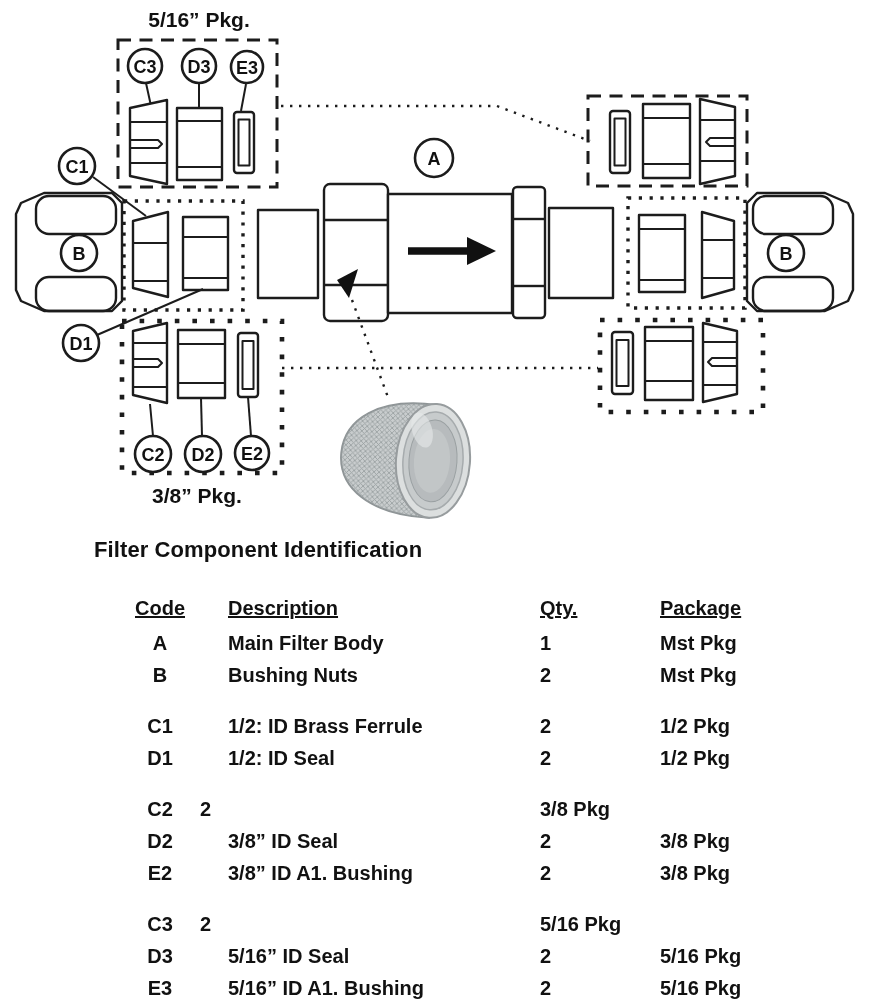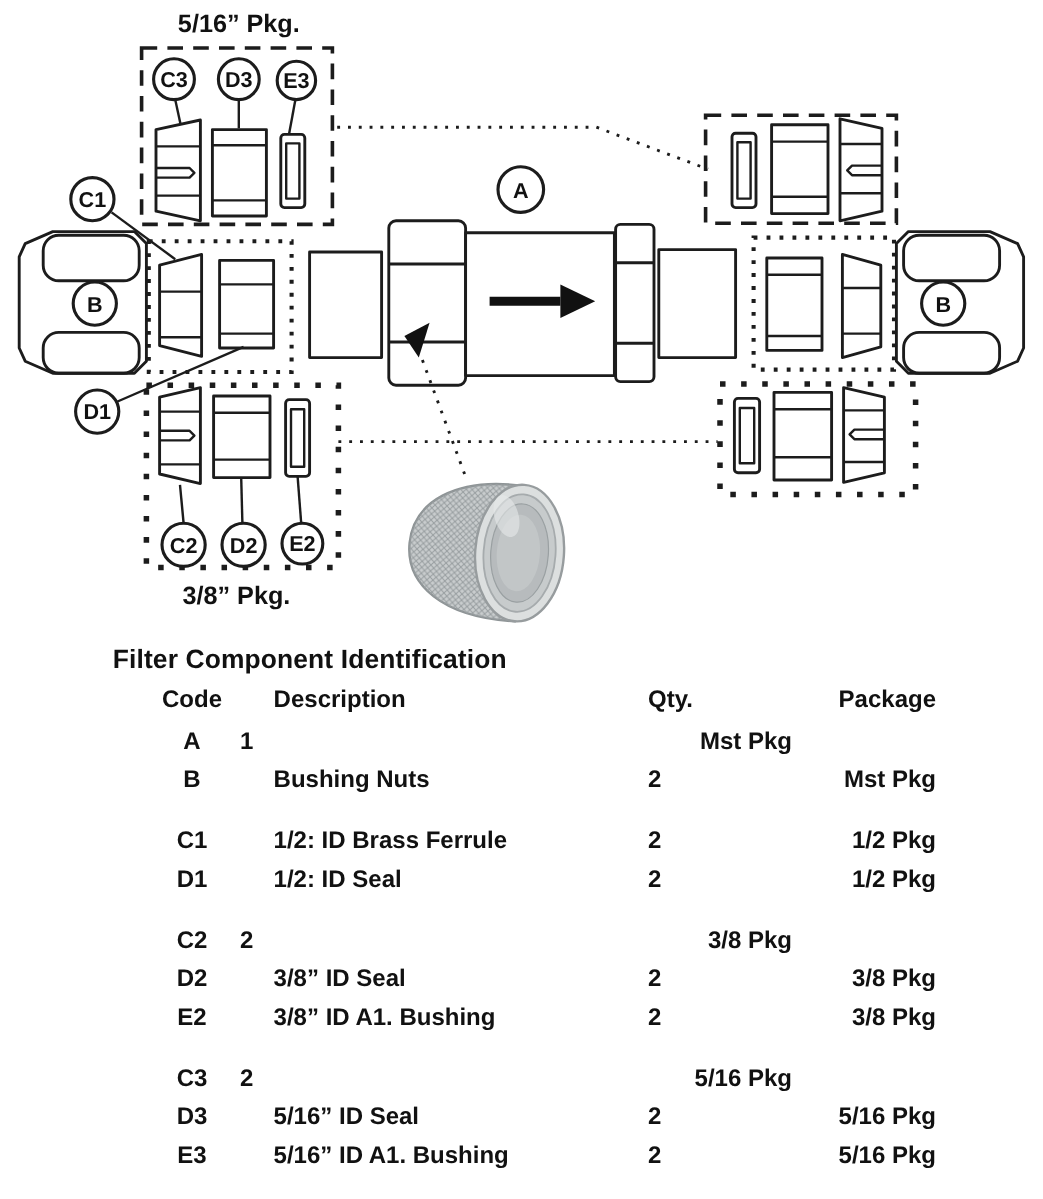--- a/index.html
+++ b/index.html
@@ -24,27 +24,27 @@
   .pkg-text { font:700 21px "Liberation Sans", sans-serif; fill:#111; text-anchor:middle; }
 
   
   .parts-table { position:absolute; left:0; top:533px; width:869px; }
   .table-title { margin:4px 0 0 94px; font-size:22px; font-weight:700; line-height:26px; letter-spacing:0.1px; }
   .trow {
     display:grid; grid-template-columns:80px 340px 120px 120px;
     margin-left:120px; height:32px; line-height:32px;
     font-size:20px; font-weight:700;
   }
-  .thead { height:26px; line-height:26px; margin-top:7px; }
+  .thead { height:26px; line-height:26px; margin-top:32px;text-decoration:underline; }
   .first-row { margin-top:6px; }
   .gap { margin-top:19px; }
   .col-code { text-align:center; }
   .col-desc { padding-left:28px; }
   .col-qty  { text-align:left; }
-  .col-pkg  { text-align:right; }
+  .col-pkg  { text-align:left; }
 </style>
 </head>
 <body>
 
 <svg class="diagram" width="869" height="533" viewBox="0 0 869 533" xmlns="http://www.w3.org/2000/svg">
   <defs>
     <pattern id="threads" width="5.4" height="12" patternUnits="userSpaceOnUse" patternTransform="rotate(8)">
       <line x1="2.7" y1="-1" x2="2.7" y2="13" stroke="#222" stroke-width="2"></line>
     </pattern>
     <pattern id="mesh" width="5" height="5" patternUnits="userSpaceOnUse">
@@ -252,20 +252,21 @@
 
   <div class="trow thead">
     <div class="col-code">Code</div>
     <div class="col-desc">Description</div>
     <div class="col-qty">Qty.</div>
     <div class="col-pkg">Package</div>
   </div>
 
   <div class="trow first-row">
     <div class="col-code">A</div>
+    <div class="col-desc">Main Filter Body</div>
     <div class="col-qty">1</div>
     <div class="col-pkg">Mst Pkg</div>
   </div>
   <div class="trow">
     <div class="col-code">B</div>
     <div class="col-desc">Bushing Nuts</div>
     <div class="col-qty">2</div>
     <div class="col-pkg">Mst Pkg</div>
   </div>
 

